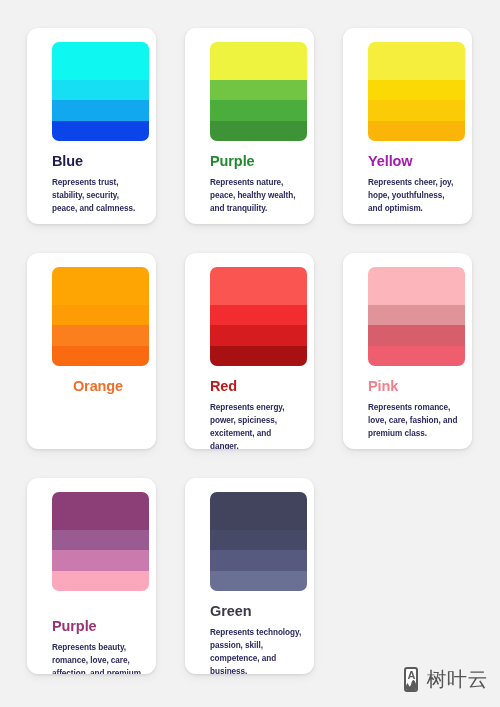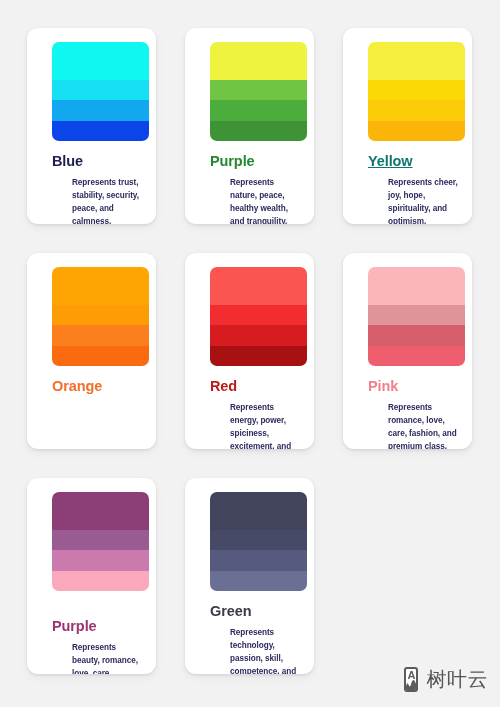--- a/index.html
+++ b/index.html
@@ -55,21 +55,20 @@
     line-height: 1.1;
   }
 
   .card-desc {
     font-size: 8.2px;
     font-weight: bold;
     color: #2b2a5e;
     line-height: 1.58;
     margin-top: 7px;
     letter-spacing: -0.05px;
-    margin-left: 20px;
   }
 
   
   #watermark {
     position: absolute;
     right: 12px;
     bottom: 14px;
     display: flex;
     align-items: center;
     gap: 9px;
@@ -136,31 +135,31 @@
       <div class="card-title" style="color: rgb(34, 137, 47);">Purple</div>
       <div class="card-desc">Represents nature, peace, healthy wealth, and tranquility.</div>
     </div>
     <div class="color-card">
       <div class="swatch">
         <div class="swatch-band" style="background: rgb(246, 238, 60); height: 38%;"></div>
         <div class="swatch-band" style="background: rgb(251, 217, 5); height: 21%;"></div>
         <div class="swatch-band" style="background: rgb(252, 203, 7); height: 21%;"></div>
         <div class="swatch-band" style="background: rgb(251, 181, 8); height: 20%;"></div>
       </div>
-      <div class="card-title" style="color: #0f766e; text-decoration: underline;">Yellow</div>
-      <div class="card-desc">Represents cheer, joy, hope, spirituality, and optimism.</div>
+      <div class="card-title" style="color: #a21caf;">Yellow</div>
+      <div class="card-desc">Represents cheer, joy, hope, youthfulness, and optimism.</div>
     </div>
     <div class="color-card">
       <div class="swatch">
         <div class="swatch-band" style="background: rgb(254, 164, 3); height: 38%;"></div>
         <div class="swatch-band" style="background: rgb(254, 156, 6); height: 21%;"></div>
         <div class="swatch-band" style="background: rgb(251, 127, 29); height: 21%;"></div>
         <div class="swatch-band" style="background: rgb(250, 106, 17); height: 20%;"></div>
       </div>
-      <div class="card-title" style="color: rgb(240, 112, 42);">Orange</div>
+      <div class="card-title" style="color: rgb(240, 112, 42); text-align: center;">Orange</div>
     </div>
     <div class="color-card">
       <div class="swatch">
         <div class="swatch-band" style="background: rgb(251, 85, 81); height: 38%;"></div>
         <div class="swatch-band" style="background: rgb(242, 45, 47); height: 21%;"></div>
         <div class="swatch-band" style="background: rgb(214, 28, 31); height: 21%;"></div>
         <div class="swatch-band" style="background: rgb(168, 17, 18); height: 20%;"></div>
       </div>
       <div class="card-title" style="color: #b91c1c;">Red</div>
       <div class="card-desc">Represents energy, power, spiciness, excitement, and danger.</div>

